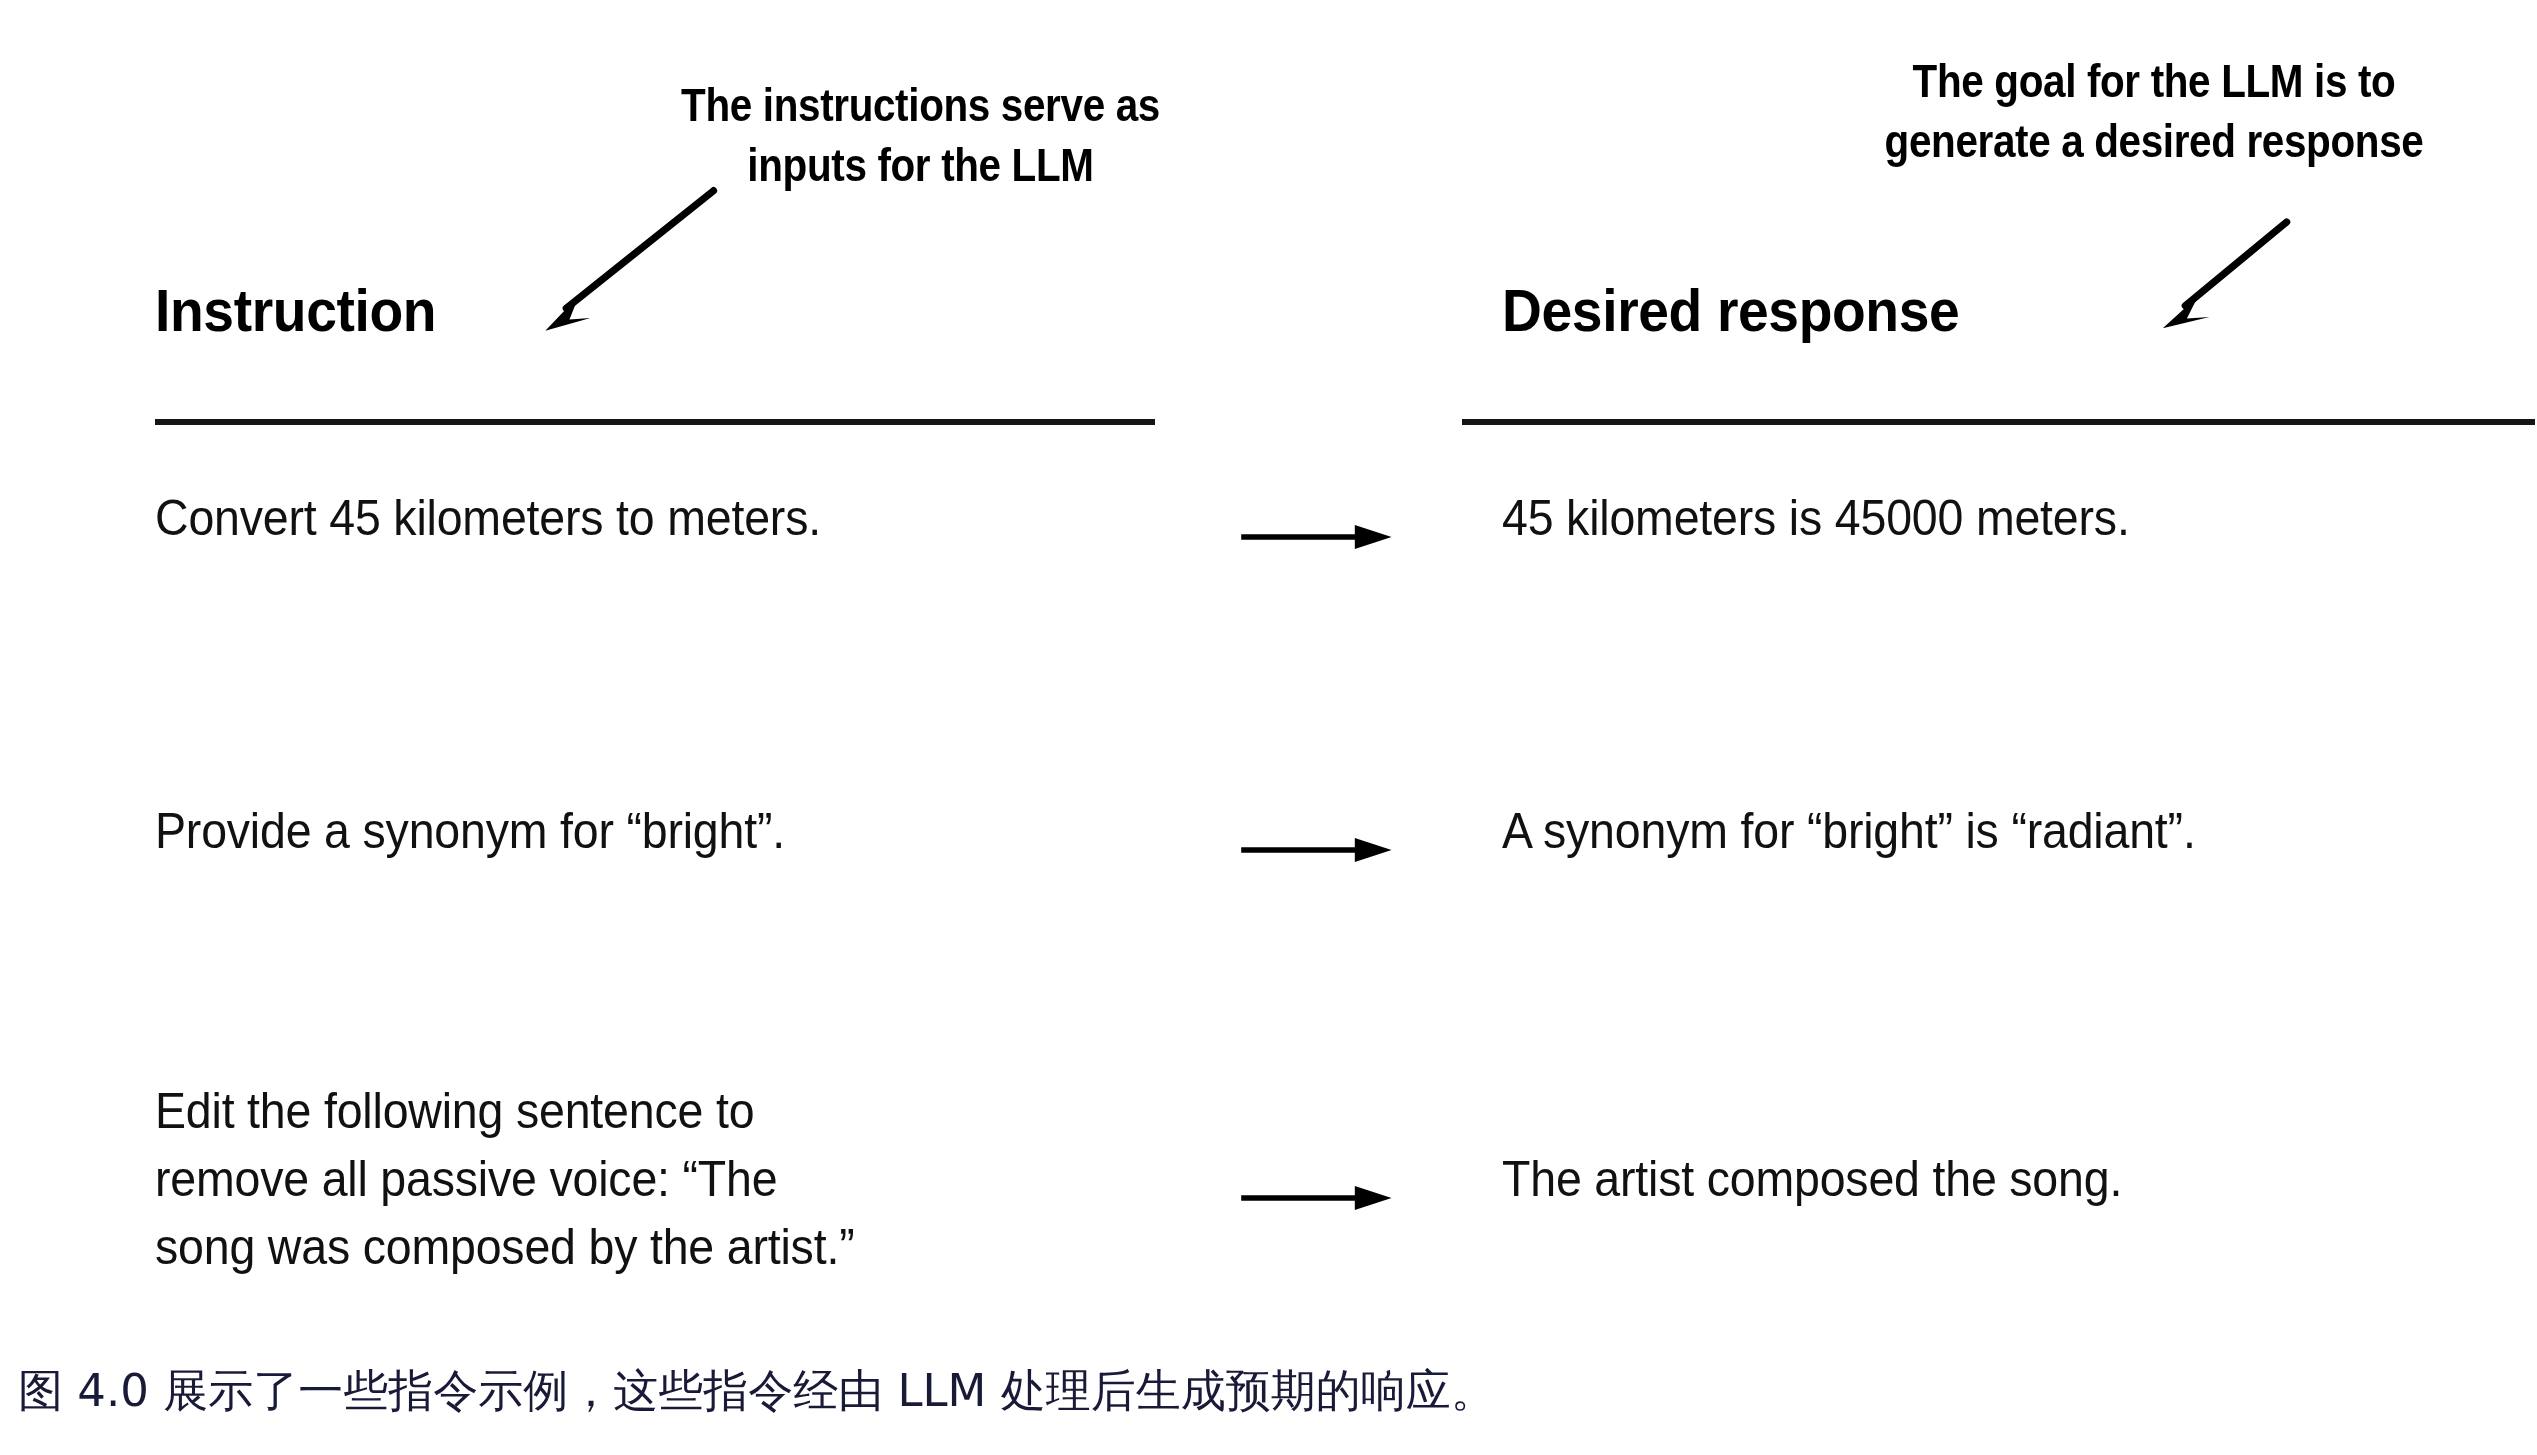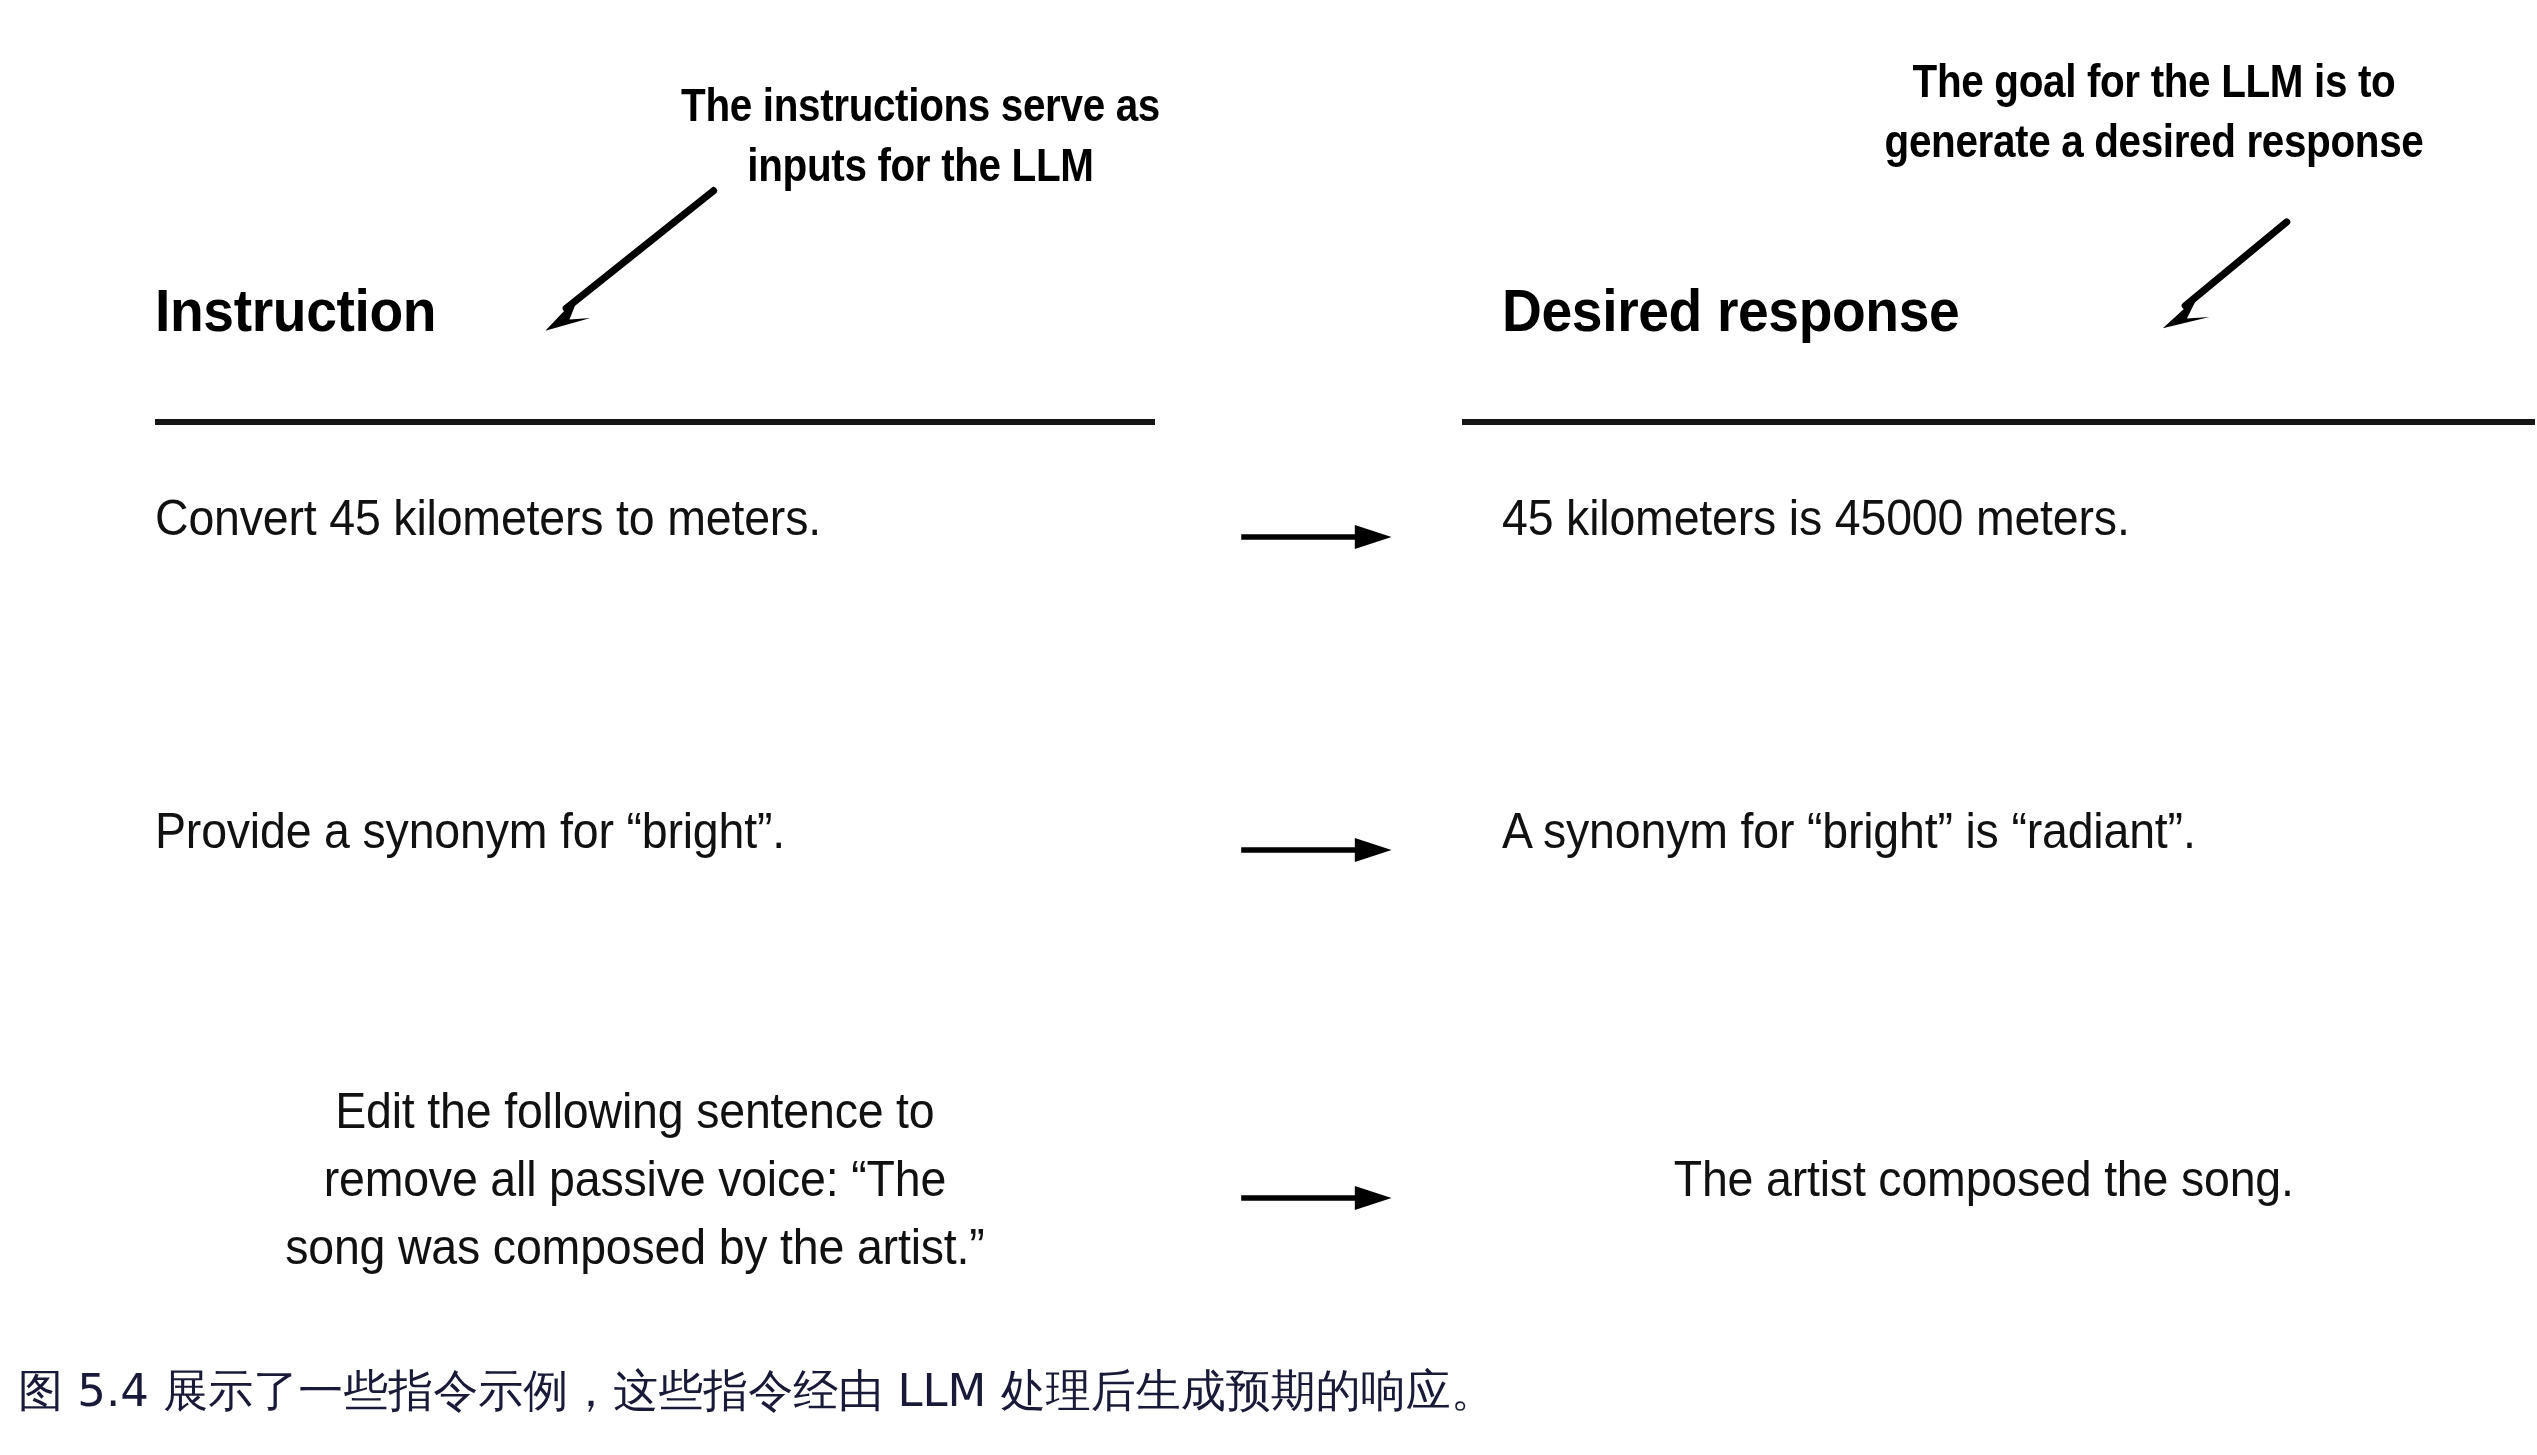--- a/index.html
+++ b/index.html
@@ -81,21 +81,21 @@
   #rule-right { left: 1462px; width: 1073px; }
 
   
   .row {
     position: absolute;
     left: 0;
     width: 2538px;
   }
   #row-0 { top: 448px;  height: 105px; }
   #row-1 { top: 761px;  height: 105px; text-decoration: underline; }
-  #row-2 { top: 1041px; height: 202px; text-align: center; }
+  #row-2 { top: 1041px; height: 202px; }
 
   .cell-instruction {
     position: absolute;
     left: 155px;
     width: 1032px;
     font-family: "Liberation Sans Narrow", "Liberation Sans", "DejaVu Sans Condensed", sans-serif;
     font-weight: normal;
     font-size: 50px;
     line-height: 68px;
     letter-spacing: -0.2px;
@@ -209,14 +209,14 @@
 song was composed by the artist.”</div>
     <svg class="row-arrow" viewBox="0 0 196 40">
       <line x1="2" y1="20" x2="152" y2="20" stroke="#000000" stroke-width="7"></line>
       <polygon points="144,5 190,20 144,35" fill="#000000"></polygon>
     </svg>
     <div class="cell-response">The artist composed the song.</div>
   </div>
 
 </div>
 
-<div id="caption">图 5.4 展示了一些指令示例，这些指令经由 LLM 处理后生成预期的响应。</div>
+<div id="caption">图 4.0 展示了一些指令示例，这些指令经由 LLM 处理后生成预期的响应。</div>
 
 
 </body></html>

